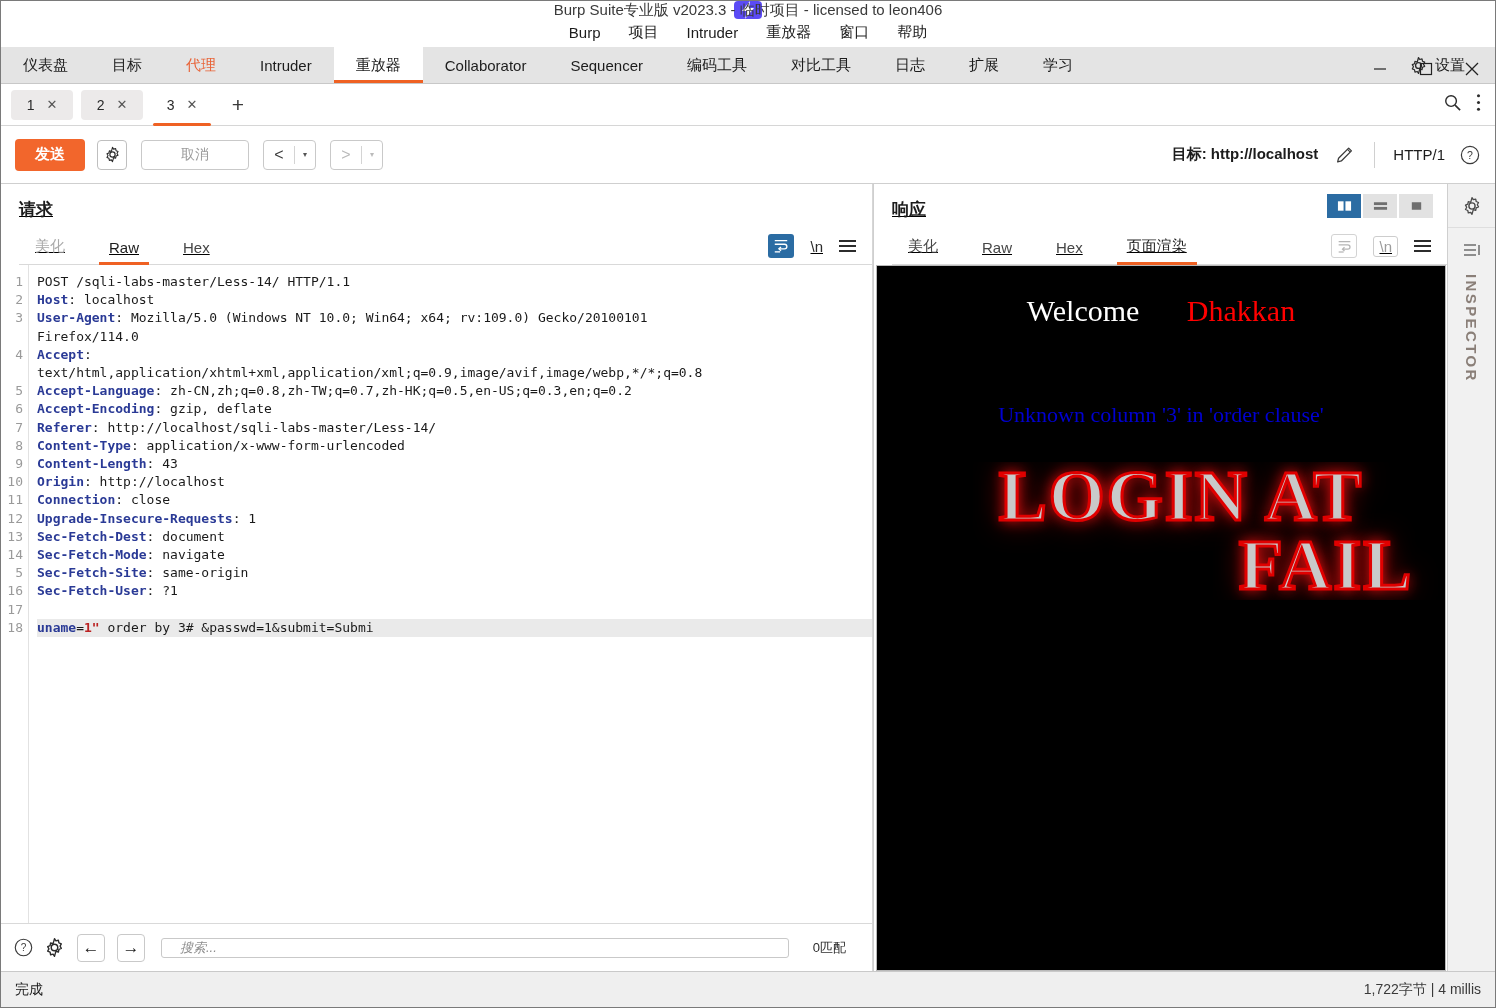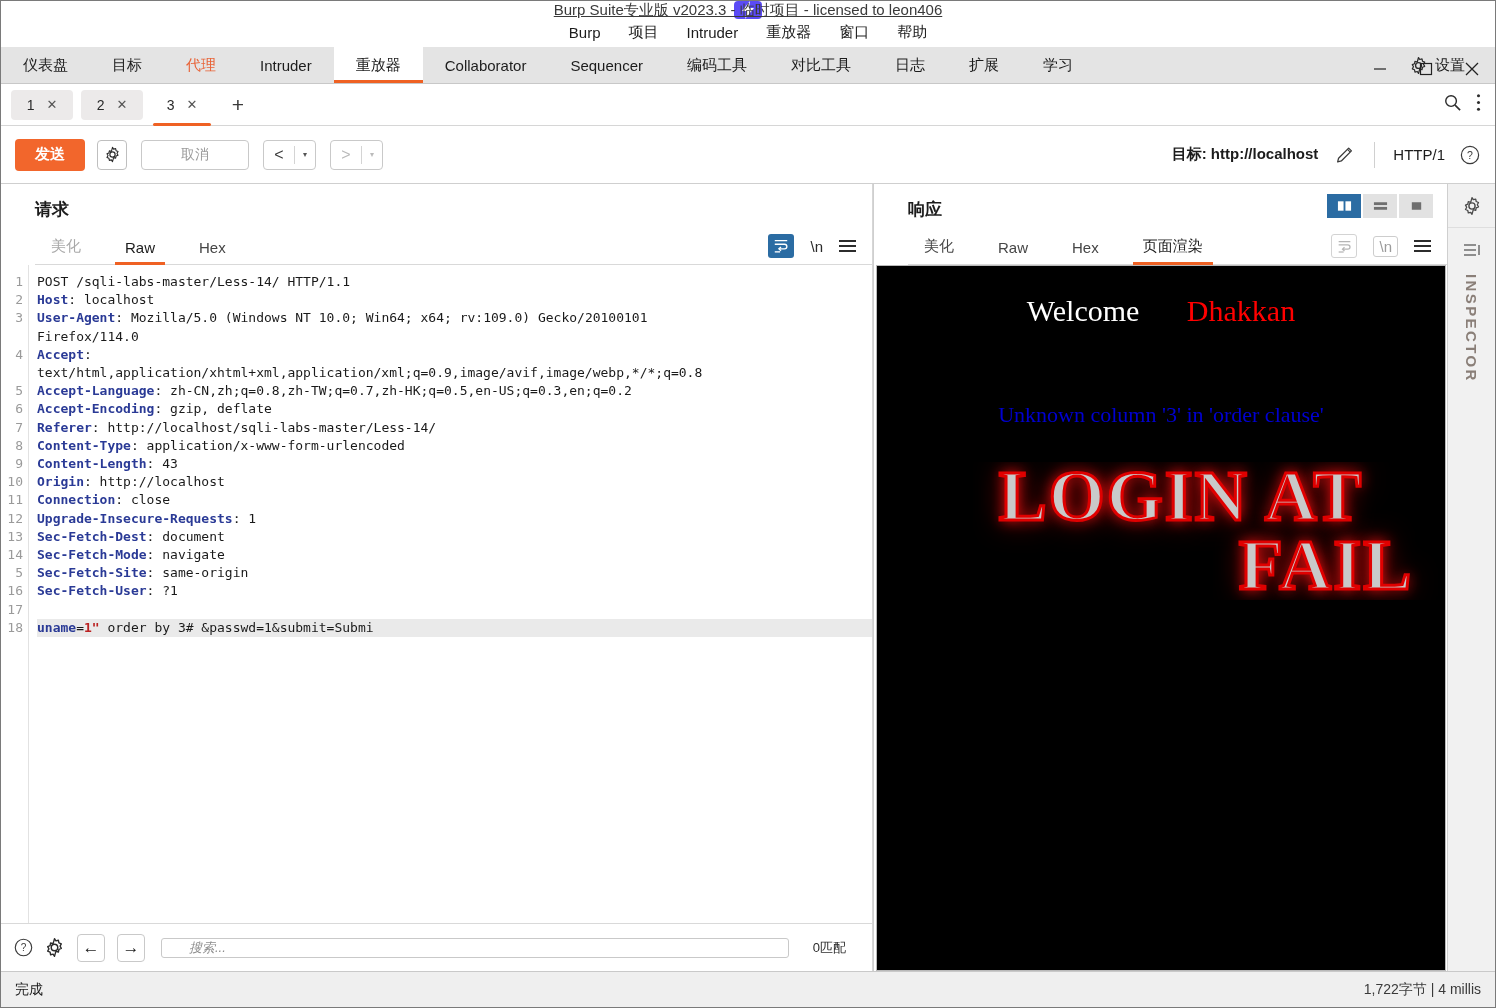--- a/index.html
+++ b/index.html
@@ -33,21 +33,21 @@
     display:flex; align-items:center; justify-content:center;
     color:#fff; font-size:18px; font-weight:bold; line-height:1;
   }
   .menubar { display:flex; align-items:center; gap:0; }
   .menu-item {
     font-size:15px; color:#1c1c1c; padding:4px 14px; cursor:default;
     white-space:nowrap;
   }
   .win-title {
     position:absolute; left:0; right:0; text-align:center;
-    font-size:15px; color:#3a3a3a; pointer-events:none;text-decoration:underline;
+    font-size:15px; color:#3a3a3a; pointer-events:none;
   }
   .wincontrols { margin-left:auto; display:flex; height:46px; z-index:2; }
   .wc {
     width:46px; height:46px; display:flex; align-items:center; justify-content:center;
     cursor:default;
   }
   .wc svg { display:block; }
 
   
   .tabstrip {
@@ -151,21 +151,21 @@
 
   
   .content { flex:1; display:flex; min-height:0; background:#fff; }
   .pane {
     display:flex; flex-direction:column; min-width:0; position:relative;
     background:#fff;
   }
   .pane-left { width:872px; border-right:1px solid #d6d6d6; }
   .pane-right { flex:1; border-left:1px solid #cfcfcf; }
 
-  .pane-head { padding:14px 0 0 34px; position:relative; }
+  .pane-head { padding:14px 0 0 18px; position:relative;text-decoration:underline; }
   .pane-title { font-size:17px; font-weight:bold; color:#1c1c1c; }
   .subtabs {
     display:flex; align-items:flex-end; gap:12px; margin-top:10px;
     border-bottom:1px solid #d9d9d9; position:relative;
   }
   .stab {
     font-size:15px; color:#464646; padding:6px 16px 8px 16px; cursor:default;
     position:relative;
   }
   .stab.dim { color:#a9a9a9; }
@@ -225,21 +225,21 @@
     display:flex; align-items:center; padding:0 12px; gap:10px; background:#fff;
   }
   .ft-icon { display:flex; align-items:center; cursor:pointer; }
   .arrow-btn {
     width:28px; height:28px; border:1px solid #c9c9c9; border-radius:4px;
     background:#fff; display:flex; align-items:center; justify-content:center;
     font-size:17px; color:#1c1c1c; cursor:pointer; margin-left:2px;
   }
   .search-field {
     flex:1; height:20px; border:1px solid #c9c9c9; border-radius:3px;
-    background:#fff; margin-left:6px; padding:0 27px;
+    background:#fff; margin-left:6px; padding:0 18px;
     display:flex; align-items:center;
     font-size:13px; color:#8d8d8d; font-style:italic;
   }
   .match-count { font-size:13px; color:#2c2c2c; padding:0 14px; white-space:nowrap; }
 
   
   .render-wrap {
     flex:1; min-height:0; position:relative;
     border:1px solid #b9b9b9; margin:0 1px 0 2px;
     background:#000; overflow:hidden;padding-left:33px;

